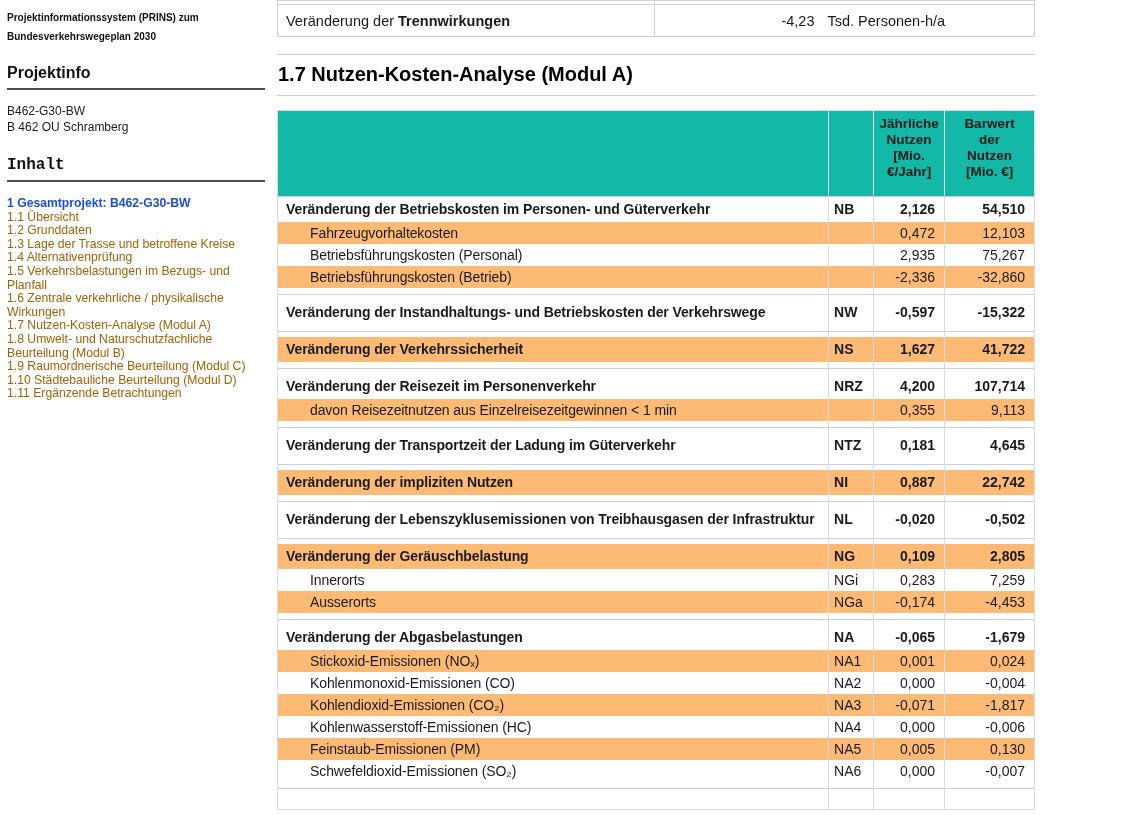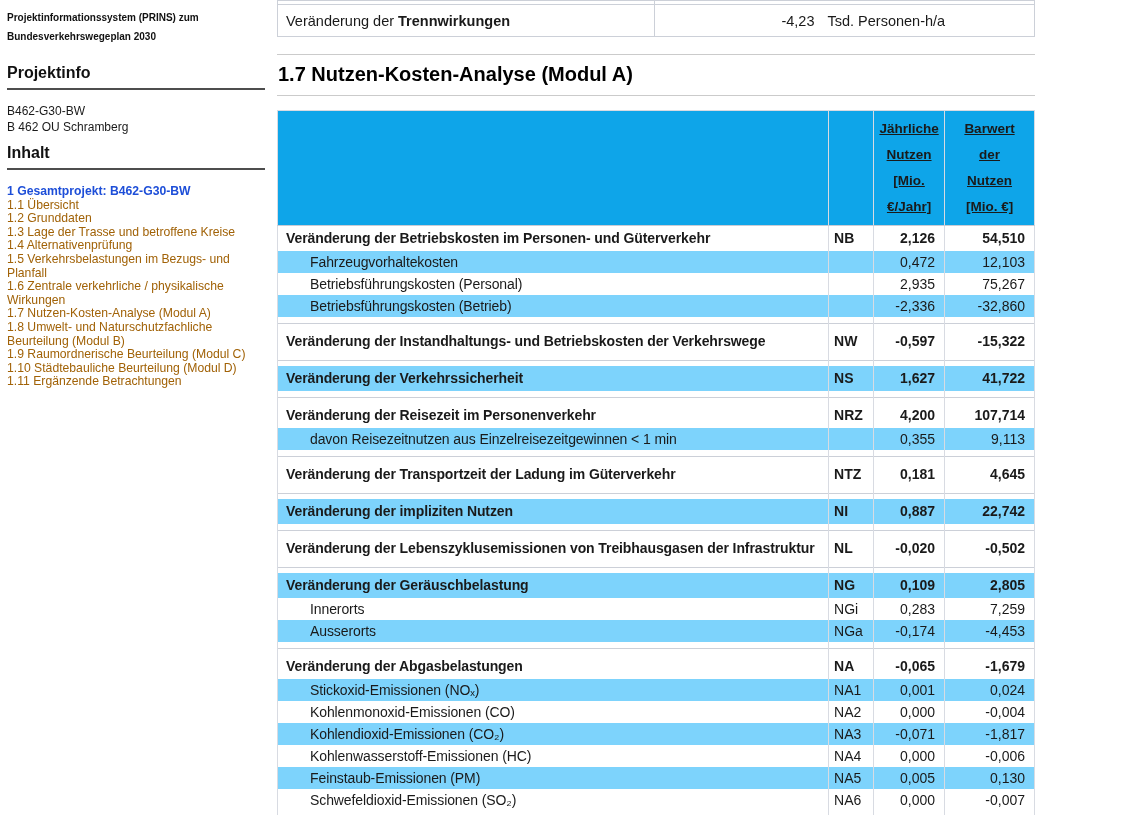--- a/index.html
+++ b/index.html
@@ -11,21 +11,21 @@
   }
 
   
   .sidebar { position:absolute; left:7px; top:8px; width:266px; }
   .app-title { font-size:10px; font-weight:bold; line-height:19px; color:#111; }
   .side-heading { font-size:16px; font-weight:bold; color:#111; }
   .heading-pi { margin-top:17px; line-height:20px; }
   .side-rule { border:0; border-top:2px solid #4d4d4d; margin:5px 0 0 0; width:258px; }
   .project-id { margin-top:13px; font-size:12px; line-height:16px; }
   .project-name { font-size:12px; line-height:16px; }
-  .heading-in { margin-top:8px; line-height:20px; }
+  .heading-in { margin-top:20px; line-height:20px;font-family:Liberation Mono, monospace; }
   .nav { margin-top:15px; font-size:12.2px; line-height:13.6px; }
   .nav-root { color:#1d4ed8; font-weight:bold; cursor:pointer; }
   .nav-item { color:#a16207; cursor:pointer; }
 
   
   .content { position:absolute; left:277px; top:0; width:758px; }
 
   table { border-collapse:collapse; }
 
   
@@ -41,31 +41,31 @@
   .rule-1 { margin-top:17px; }
   .section-heading { font-size:20px; line-height:26px; font-weight:bold; color:#000;
     margin:6px 0 8px 0; padding-left:1px; }
   .rule-2 { margin-bottom:14px; }
 
   
   .nka { width:758px; border:1px solid #d8dbe2; }
   .nka td { font-size:14px; vertical-align:middle; }
   .nka td + td { border-left:1px solid #d8dbe2; }
   .nka thead td {
-    background:#0ea5e9; border-bottom:1px solid #c8ccd5;
-    font-weight:bold; font-size:13.5px; line-height:26px; text-align:center;
-    white-space:pre-line; vertical-align:top; padding:5px 2px; height:86px;text-decoration:underline;
+    background:#14b8a6; border-bottom:1px solid #c8ccd5;
+    font-weight:bold; font-size:13.5px; line-height:16px; text-align:center;
+    white-space:pre-line; vertical-align:top; padding:5px 2px; height:86px;
   }
   .c-label { padding:2px 8px; line-height:18px; letter-spacing:-0.1px; }
   .c-label.indent { padding-left:32px; }
   .c-code { padding:2px 5px; }
   .c-num { text-align:right; padding:2px 9px 2px 2px; }
   tr.r-group td { font-weight:bold; height:25px; }
   tr.r-sub td { height:22px; }
-  tr.alt td { background:#7dd3fc;margin-top:30px; }
+  tr.alt td { background:#fdba74;margin-top:30px; }
   tr.sep td { height:12px; padding:0;
     background:linear-gradient(to bottom,#ffffff 6px,#ccd0d8 6px,#ccd0d8 7px,#ffffff 7px); }
   tr.partial td { height:16px; background:#fff; }
 </style>
 </head>
 <body>
 
 <div class="sidebar">
   <div class="app-title">Projektinformationssystem (PRINS) zum Bundesverkehrswegeplan 2030</div>
   <div class="side-heading heading-pi">Projektinfo</div>

